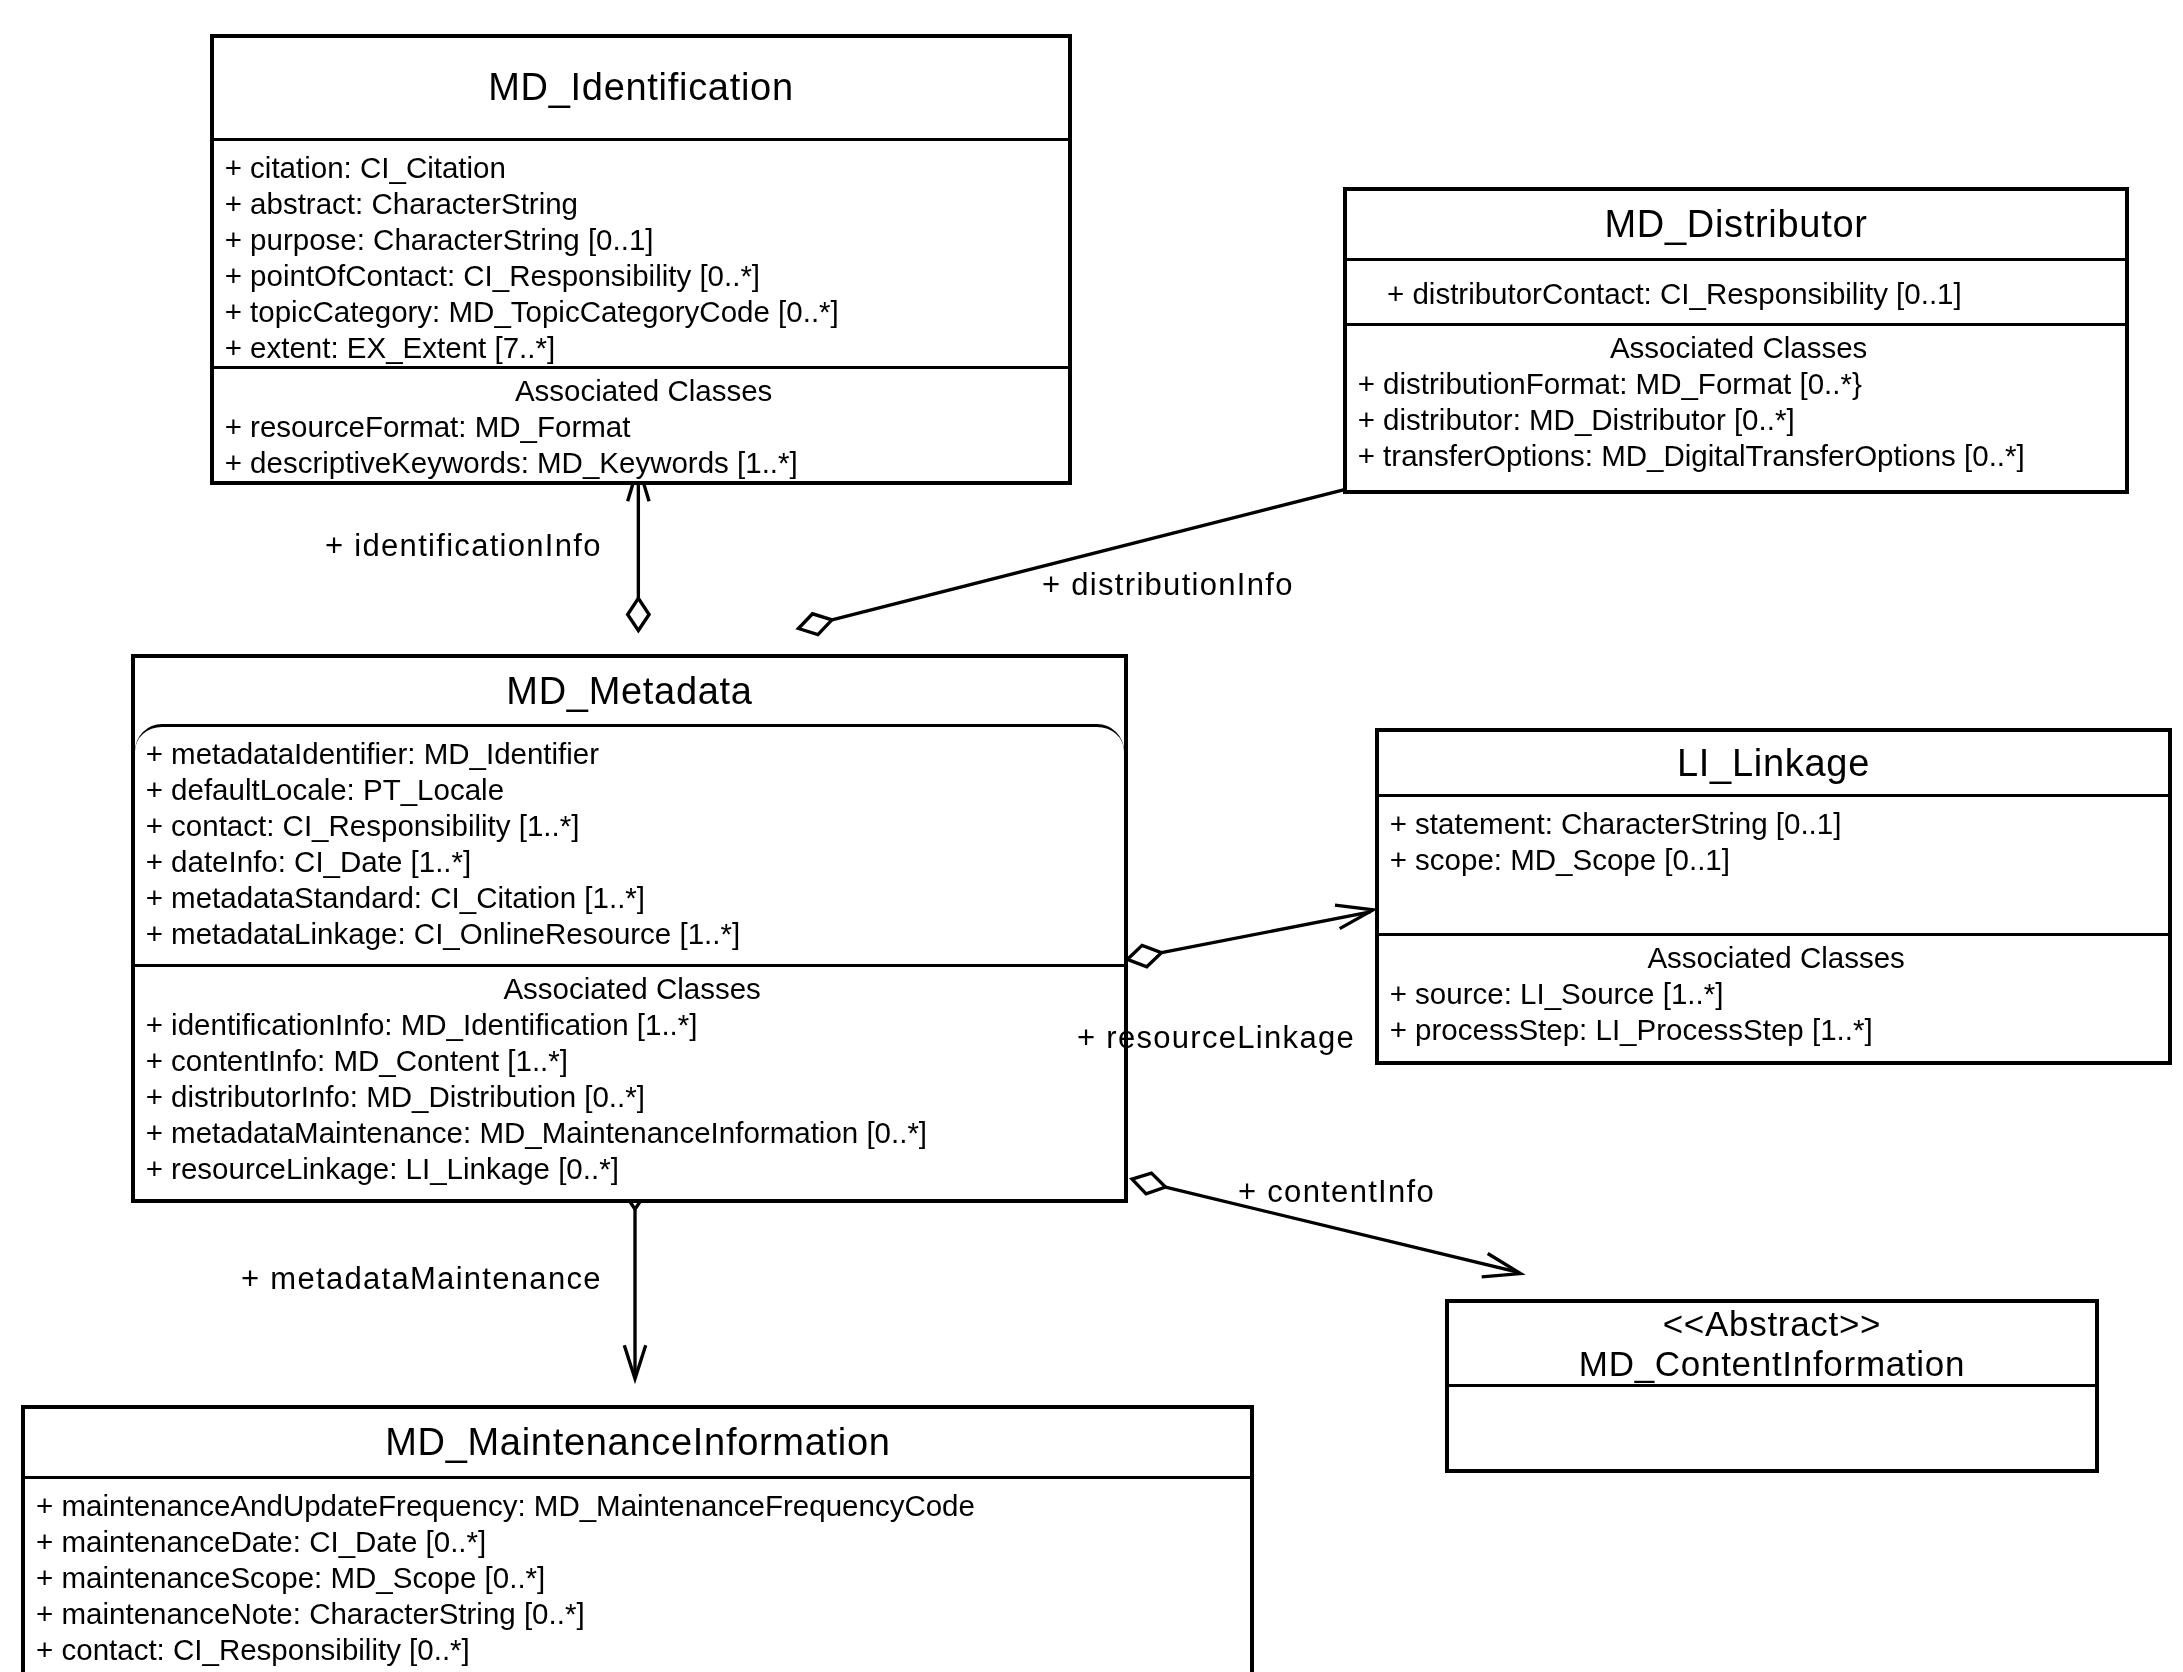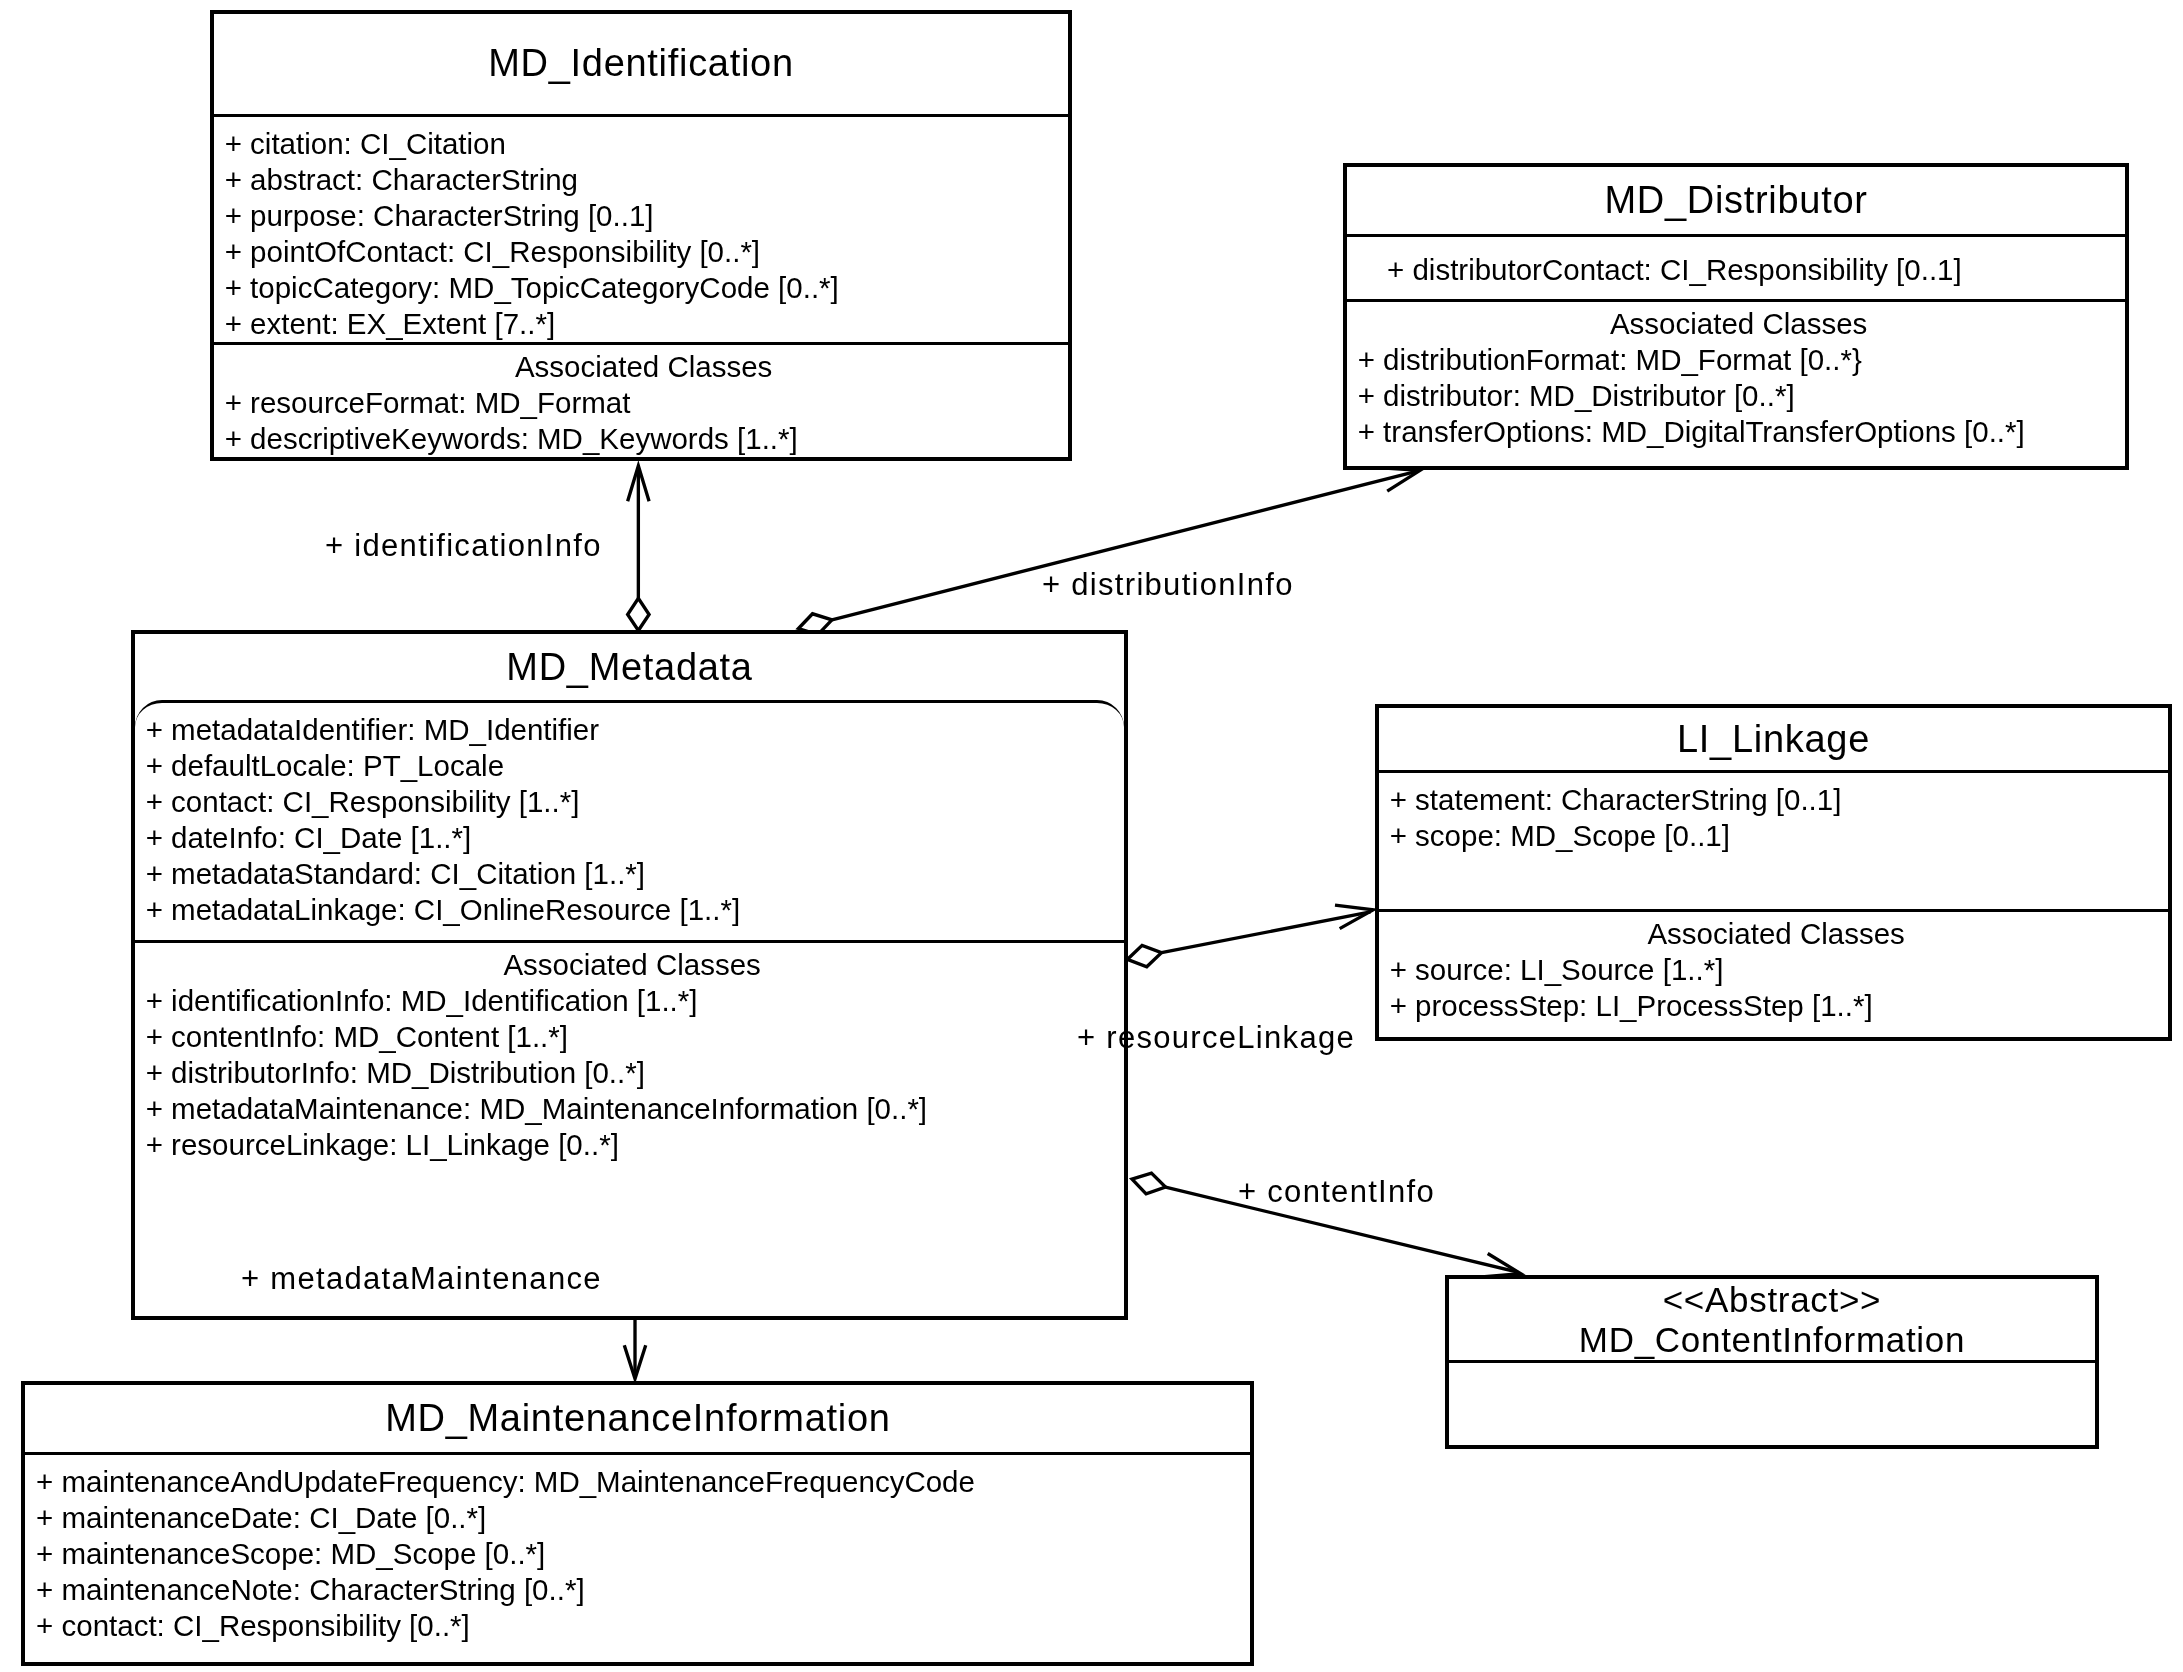--- a/index.html
+++ b/index.html
@@ -1,19 +1,19 @@
 <!DOCTYPE html>
 <html style="font-size:10.7px"><head>
 <meta charset="utf-8">
 <style>
   html,body{margin:0;padding:0;background:#ffffff;}
   #canvas{position:relative;width:2183px;height:1673px;background:#fff;
           font-family:"Liberation Sans","DejaVu Sans",sans-serif;color:#000;overflow:hidden;}
   .uml-box{position:absolute;background:#fff;border:4px solid #000;
-           display:flex;flex-direction:column;box-sizing:border-box;z-index:2;}
+           display:flex;flex-direction:column;box-sizing:border-box;z-index:2;margin-top:24px;}
   .comp{box-sizing:border-box;}
   .comp + .comp{border-top:3.3px solid #000;}
   .title-comp{display:flex;flex-direction:column;align-items:center;justify-content:center;
               font-size:38px;letter-spacing:0.7px;}
   .attr-comp{font-size:29.5px;line-height:36px;padding:9.4px 5.4px 0 10.7px;white-space:nowrap;}
   .assoc-comp{font-size:29.5px;line-height:36px;padding:4px 5.4px 0 10.7px;flex:1;white-space:nowrap;}
   .assoc-header{text-align:center;}
   .empty-comp{flex:1;}
   .edge-label{position:absolute;font-size:31px;letter-spacing:1.3px;white-space:nowrap;z-index:3;}
   #edges{position:absolute;left:0;top:0;width:2183px;height:1673px;z-index:1;}
@@ -80,21 +80,21 @@
       <div>+ distributorContact: CI_Responsibility [0..1]</div>
     </div>
     <div class="comp assoc-comp">
       <div class="assoc-header">Associated Classes</div>
       <div>+ distributionFormat: MD_Format [0..*}</div>
       <div>+ distributor: MD_Distributor [0..*]</div>
       <div>+ transferOptions: MD_DigitalTransferOptions [0..*]</div>
     </div>
   </div>
 
-  <div class="uml-box" style="left:131px;top:630px;width:997px;height:690px;">
+  <div class="uml-box" style="left:131px;top:630px;width:997px;height:549px;">
     <div class="comp title-comp" style="height:66px;">
       <div>MD_Metadata</div>
     </div>
     <div class="comp attr-comp" style="height:240px;border-radius:27px;">
       <div>+ metadataIdentifier: MD_Identifier</div>
       <div>+ defaultLocale: PT_Locale</div>
       <div>+ contact: CI_Responsibility [1..*]</div>
       <div>+ dateInfo: CI_Date [1..*]</div>
       <div>+ metadataStandard: CI_Citation [1..*]</div>
       <div>+ metadataLinkage: CI_OnlineResource [1..*]</div>

